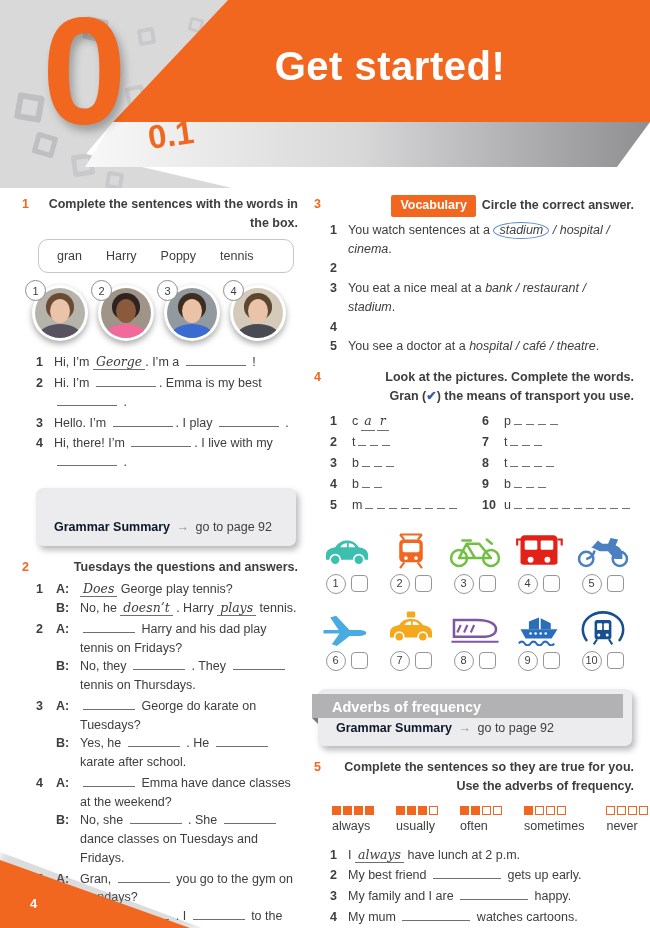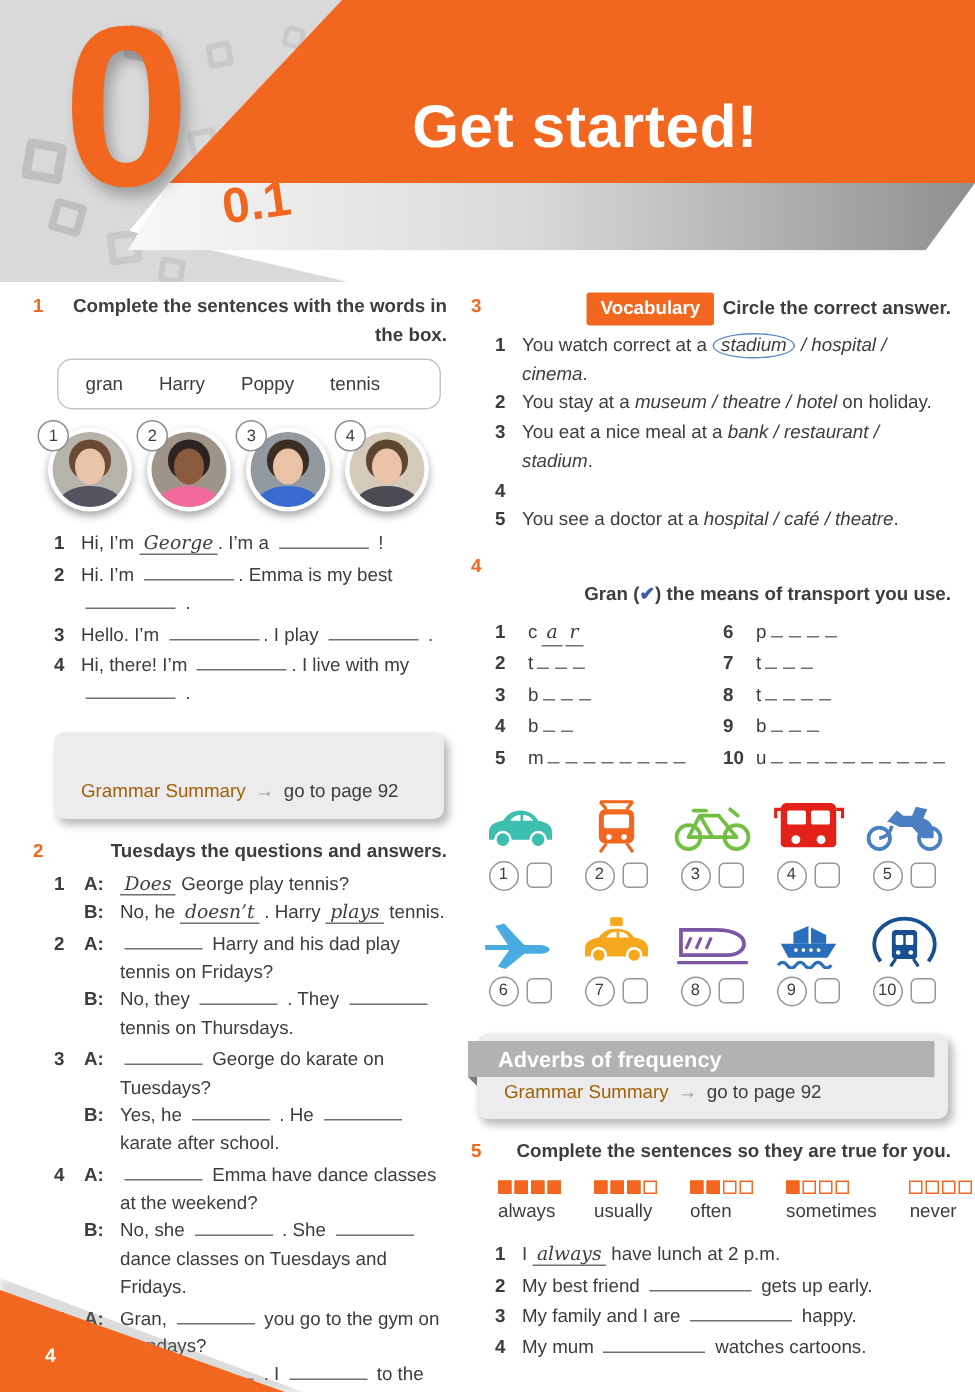--- a/index.html
+++ b/index.html
@@ -7,21 +7,21 @@
   .page{position:relative;width:650px;height:928px;overflow:hidden;background:#fff;}
 
   
   .hdr{position:relative;height:188px;}
   .hdr-gray{position:absolute;inset:0;background:#d9d9da;
     clip-path:polygon(0 0,228px 0,113px 122px,86px 154px,232px 188px,0 188px);}
   .sq{position:absolute;border-style:solid;border-color:#bfbfc1;border-radius:3px;}
   .sq.light{border-color:#c9c9cb;}
   .hdr-orange{position:absolute;inset:0;background:#f2671f;
     clip-path:polygon(228px 0,650px 0,650px 122px,113px 122px);}
-  .unit-title{position:absolute;left:205px;top:63px;width:370px;text-align:center;
+  .unit-title{position:absolute;left:205px;top:44px;width:370px;text-align:center;
     font-size:40px;font-weight:800;color:#fff;letter-spacing:.5px;}
   .hdr-strip{position:absolute;left:0;top:122px;width:650px;height:45px;
     background:linear-gradient(90deg,#ffffff 4%,#d8d8d9 55%,#8f8f92 100%);
     clip-path:polygon(113px 0,650px 0,617px 45px,85px 45px);}
   .zero{position:absolute;left:42px;top:-16px;font-size:152px;line-height:1.15;
     font-weight:800;color:#f2671f;text-shadow:4px 6px 9px rgba(0,0,0,.28);}
   .section-num{position:absolute;left:148px;top:116px;font-size:33px;font-weight:800;
     color:#f2671f;transform:rotate(-8deg);}
 
   
@@ -53,21 +53,21 @@
   .srow{display:flex;gap:7px;margin:2px 0 2px 14px;}
   .snum{font-weight:bold;flex:none;width:11px;}
   .stext{flex:1;}
 
   
   .gcard{position:relative;margin:16px 2px 12px 14px;background:#ececee;border-radius:7px;
     box-shadow:3px 4px 6px rgba(0,0,0,.28);padding:30px 12px 9px 18px;}
   .gbar{position:absolute;left:-6px;top:5px;right:9px;height:24px;background:#b2b2b4;color:#fff;
     font-weight:bold;font-size:14.5px;padding:3px 0 0 20px;box-sizing:border-box;}
   .gbar::after{content:"";position:absolute;left:0;top:100%;border-right:6px solid #7c7c7f;border-bottom:6px solid transparent;}
-  .glink{color:#a16207;font-weight:normal;text-align:right;}
+  .glink{color:#0f172a;font-weight:bold;text-align:right;}
   .garrow{color:#8f8f92;padding:0 3px;}
 
   
   .qa{display:flex;gap:7px;margin:2px 0 2px 14px;}
   .qnum{font-weight:bold;flex:none;width:13px;}
   .qlines{flex:1;}
   .qline{display:flex;gap:7px;}
   .spk{font-weight:bold;flex:none;width:17px;}
   .qtext{flex:1;}
 
@@ -285,43 +285,42 @@
     </div>
 
     <div class="col-right">
       <div class="exh">
         <span class="exnum">3</span>
         <span class="exinstr"><span class="badge">Vocabulary</span><span>Circle the correct answer.</span></span>
       </div>
       <div id="ex3-items">
           <div class="vrow">
             <span class="vnum">1</span>
-            <span class="vtext"><span>You watch correct at a </span><span class="opt circled">stadium</span><span class="opt"> / </span><span class="opt">hospital</span><span class="opt"> / </span><span class="opt">cinema</span><span>.</span></span>
+            <span class="vtext"><span>You watch sentences at a </span><span class="opt circled">stadium</span><span class="opt"> / </span><span class="opt">hospital</span><span class="opt"> / </span><span class="opt">cinema</span><span>.</span></span>
           </div>
           <div class="vrow">
             <span class="vnum">2</span>
-            <span class="vtext"><span>You stay at a </span><span class="opt">museum</span><span class="opt"> / </span><span class="opt">theatre</span><span class="opt"> / </span><span class="opt">hotel</span><span> on holiday.</span></span>
           </div>
           <div class="vrow">
             <span class="vnum">3</span>
             <span class="vtext"><span>You eat a nice meal at a </span><span class="opt">bank</span><span class="opt"> / </span><span class="opt">restaurant</span><span class="opt"> / </span><span class="opt">stadium</span><span>.</span></span>
           </div>
           <div class="vrow">
             <span class="vnum">4</span>
           </div>
           <div class="vrow">
             <span class="vnum">5</span>
             <span class="vtext"><span>You see a doctor at a </span><span class="opt">hospital</span><span class="opt"> / </span><span class="opt">café</span><span class="opt"> / </span><span class="opt">theatre</span><span>.</span></span>
           </div>
         </div>
 
       <div class="exh" style="margin-top:12px;">
         <span class="exnum">4</span>
         <span class="exinstr">
-          <br>
+          <span>Look at the pictures. Complete the words.</span><br>
           <span><span>Gran (</span><span class="tick">✔</span><span>) the means of transport you use.</span></span>
         </span>
       </div>
       <div class="ex4-cols">
         <div class="ex4-col" id="ex4-colA">
             <div class="trow">
               <span class="tnum">1</span>
               <span style="margin-right: 3px;">c</span>
               <span class="ans" style="margin-right: 2px;">a</span>
               <span class="ans" style="margin-right: 2px;">r</span>
@@ -569,20 +568,21 @@
           <span class="glink">Grammar Summary</span>
           <span class="garrow">→</span>
           <span class="gtarget">go to page 92</span>
         </div>
       </div>
 
       <div class="exh">
         <span class="exnum">5</span>
         <span class="exinstr">
           <span>Complete the sentences so they are true for you.</span><br>
+          <span>Use the adverbs of frequency.</span>
         </span>
       </div>
       <div class="freq" id="freq-row">
           <div class="fgroup">
             <div class="fsqs">
               <span class="fsq fill"></span>
               <span class="fsq fill"></span>
               <span class="fsq fill"></span>
               <span class="fsq fill"></span>
             </div>

